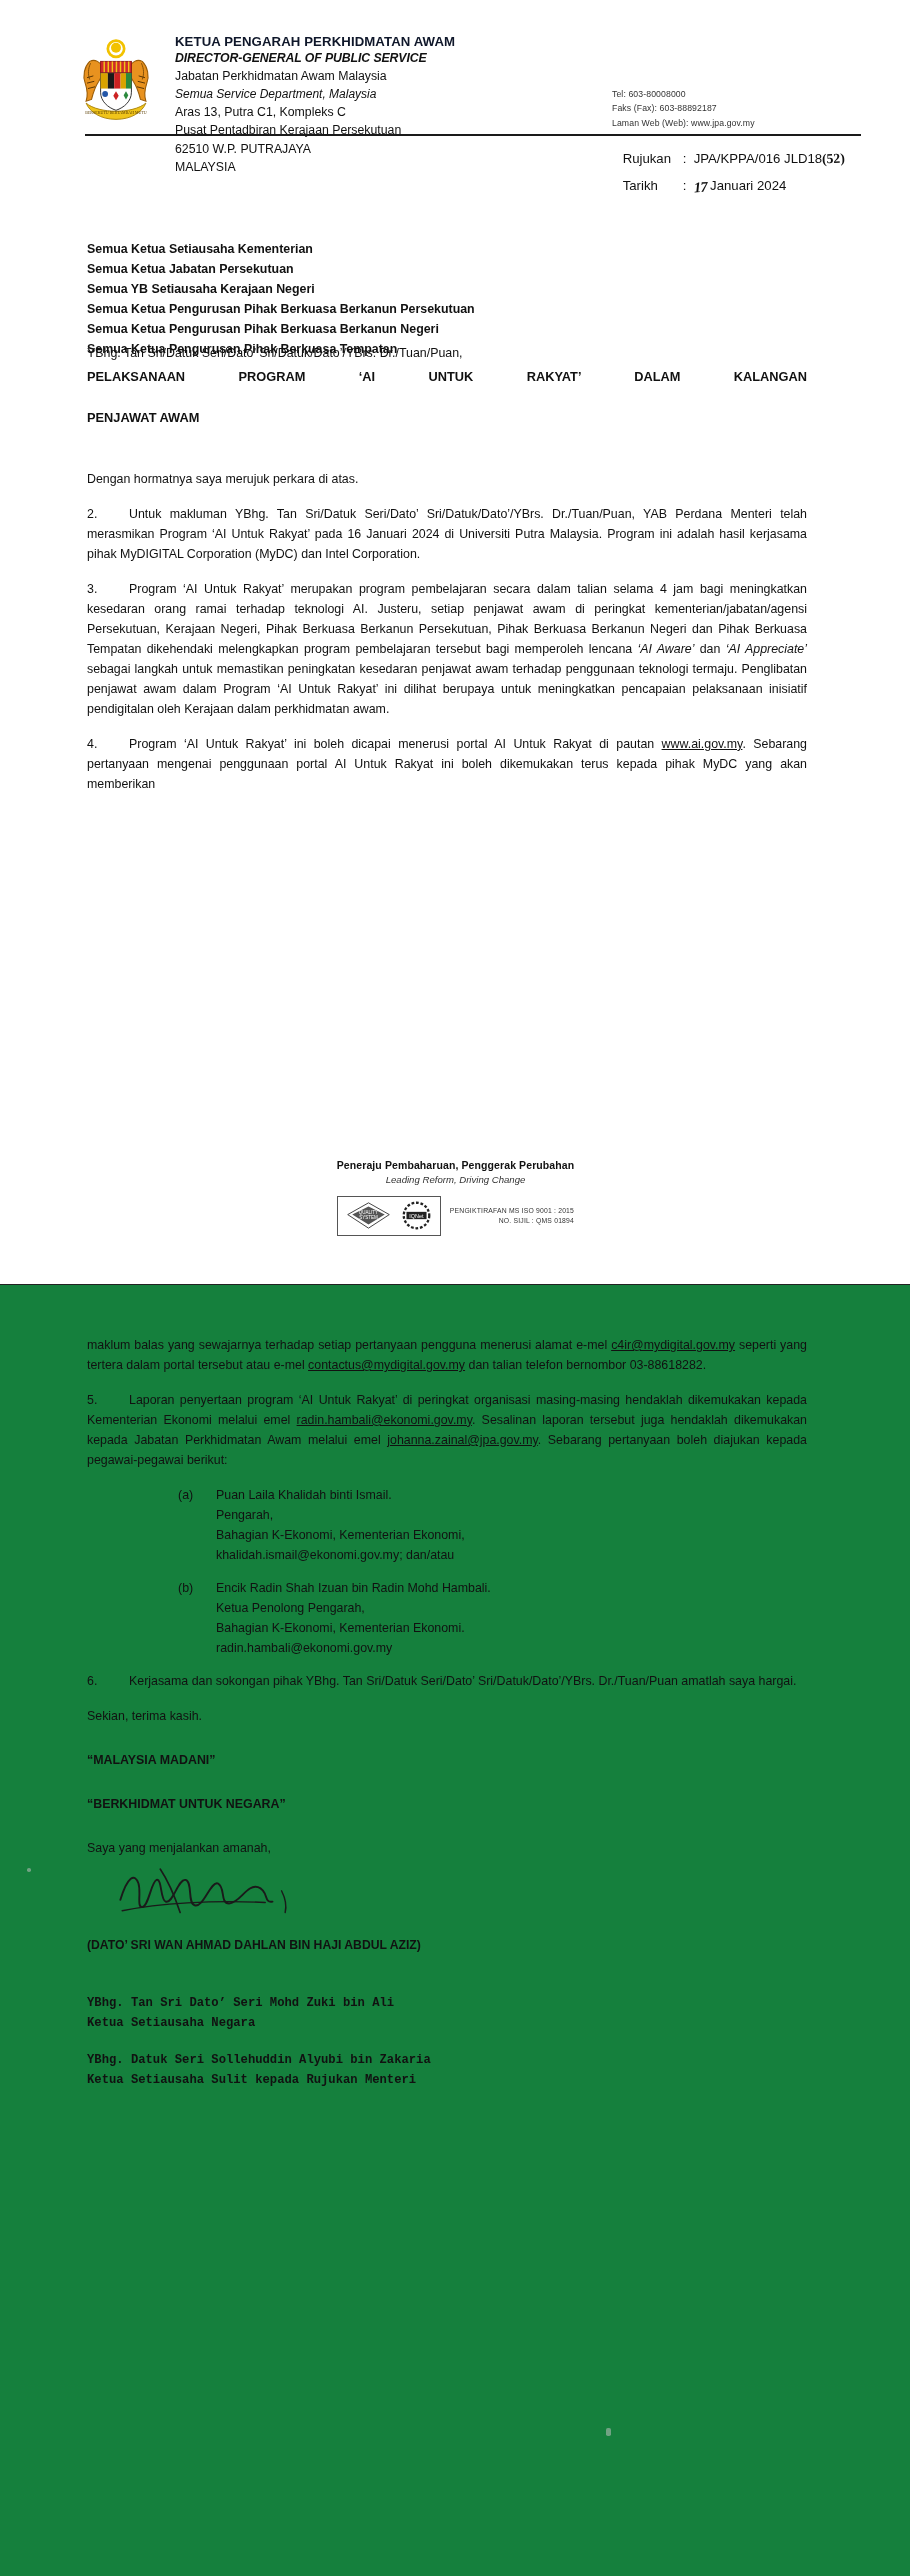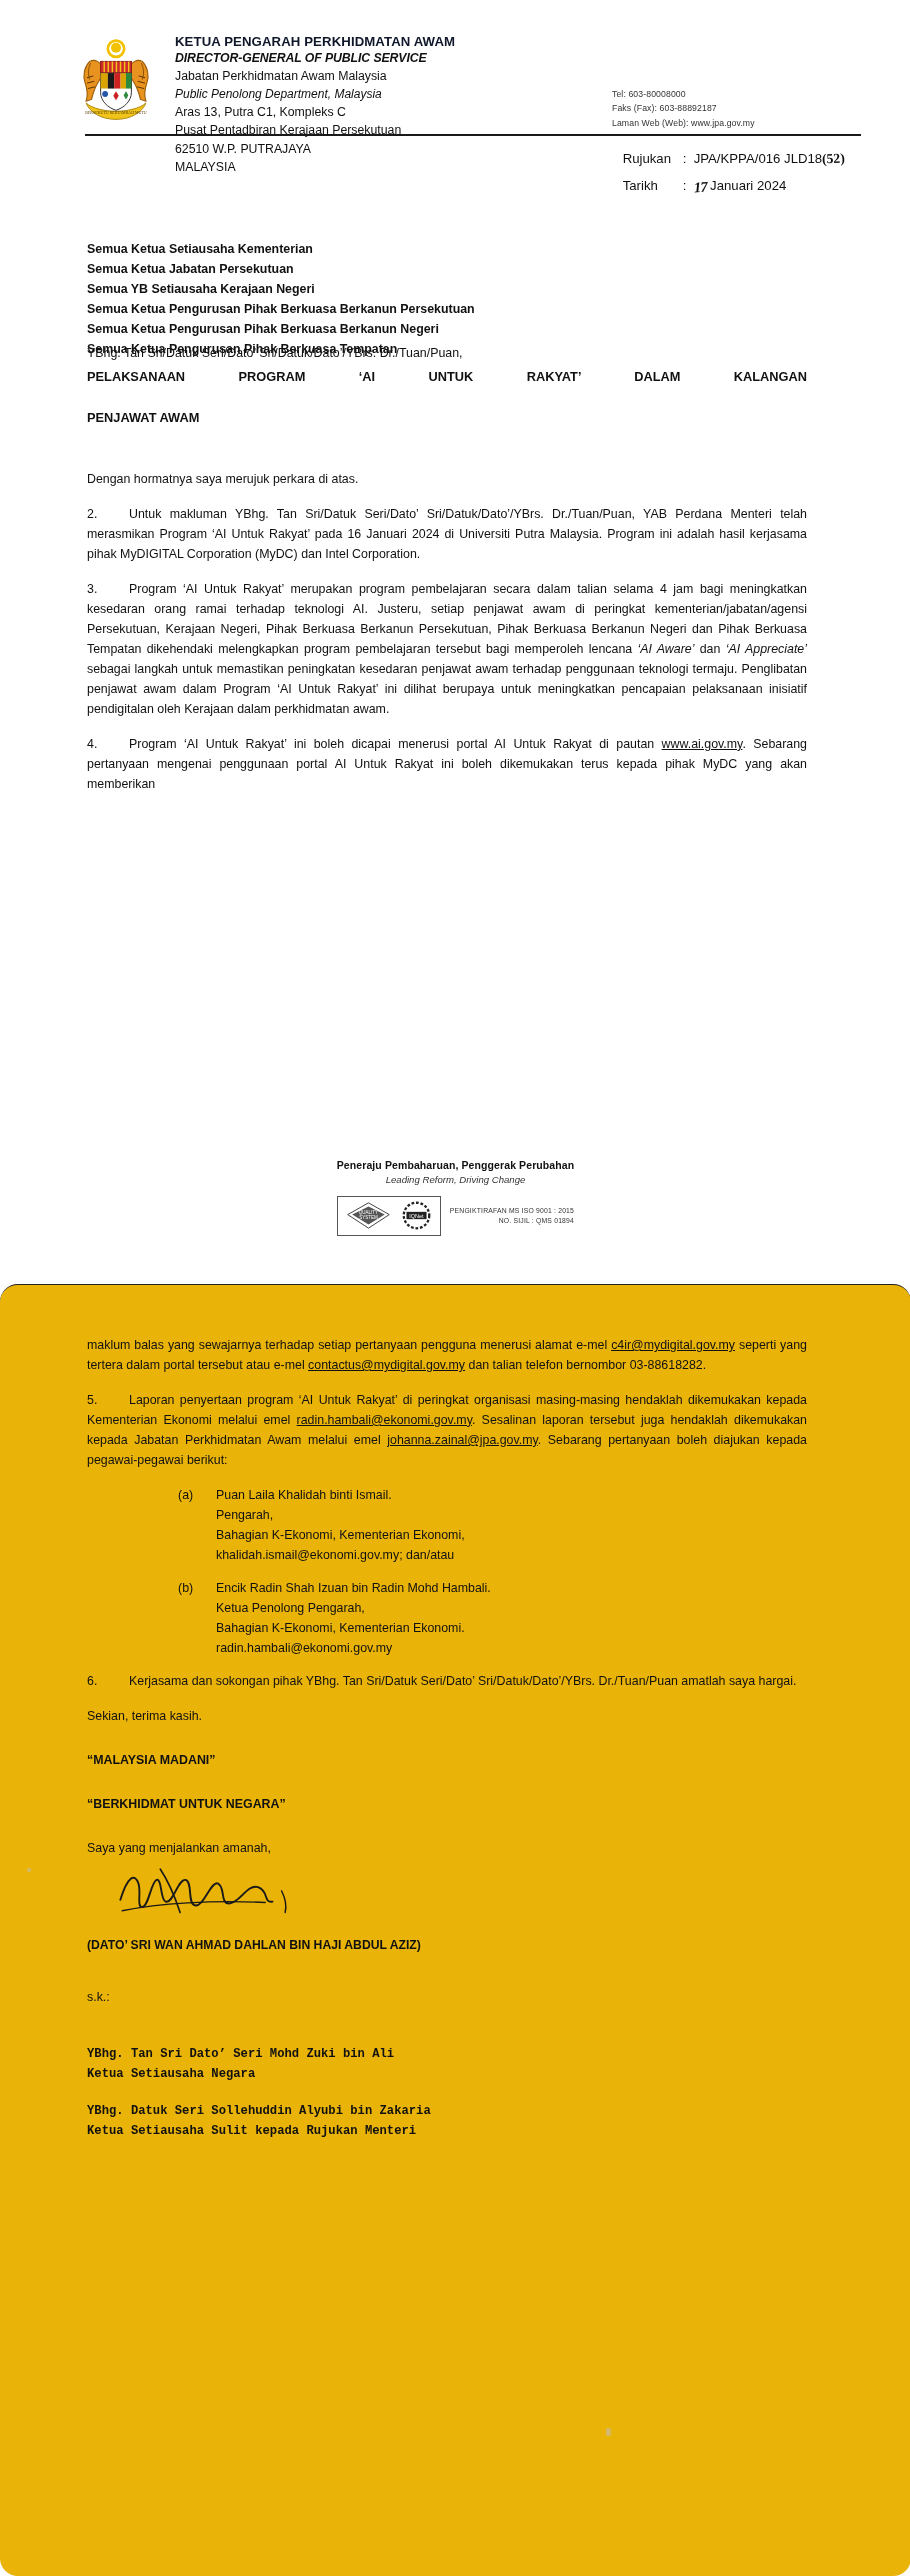--- a/index.html
+++ b/index.html
@@ -22,24 +22,23 @@
     width:911px;
     height:1284px;
     background:#ffffff;
     padding:0;
     overflow:hidden;
   }
   .sheet2 {
     position:relative;
     width:911px;
     height:1292px;
-    background:#eab308;
+    background:#15803d;
     border-top:1.8px solid #222;
     overflow:hidden;
-    border-radius:18px;
   }
 
   
   .letterhead {
     position:absolute;
     left:0; top:0; right:0;
     padding:27px 50px 0 50px;
     display:flex;
     align-items:flex-start;
   }
@@ -327,21 +326,21 @@
 
           <path d="M10 74 C24 86 62 86 76 74 C72 84 60 92 43 92 C26 92 14 84 10 74 Z" fill="#f0c419" stroke="#a8810a" stroke-width="1"></path>
           <text x="43" y="86" font-size="4.4" text-anchor="middle" fill="#5a3d02" font-family="Liberation Serif, serif">BERSEKUTU BERTAMBAH MUTU</text>
         </svg>
       </div>
 
       <div class="lh-text">
         <div class="lh-line1">KETUA PENGARAH PERKHIDMATAN AWAM</div>
         <div class="lh-line2">DIRECTOR-GENERAL OF PUBLIC SERVICE</div>
         <div class="lh-line3">Jabatan Perkhidmatan Awam Malaysia</div>
-        <div class="lh-line4">Public Penolong Department, Malaysia</div>
+        <div class="lh-line4">Semua Service Department, Malaysia</div>
         <div class="lh-addr">Aras 13, Putra C1, Kompleks C</div>
         <div class="lh-addr">Pusat Pentadbiran Kerajaan Persekutuan</div>
         <div class="lh-addr">62510 W.P. PUTRAJAYA</div>
         <div class="lh-addr">MALAYSIA</div>
       </div>
     </div>
 
     <div class="lh-contact">
       <div>Tel: 603-80008000</div>
       <div>Faks (Fax): 603-88892187</div>
@@ -475,21 +474,20 @@
         <svg width="310" height="67" viewBox="0 0 340 74">
           <path d="M18 44 C26 18 34 14 38 26 C41 36 36 52 42 52 C49 52 52 24 58 22 C64 20 62 44 68 46 C76 49 82 20 90 22 C98 24 92 48 100 50 C110 53 118 22 126 26 C134 30 128 48 138 48 C150 48 158 26 170 30 C182 34 176 48 186 46" fill="none" stroke="#1a1a1a" stroke-width="2.1" stroke-linecap="round"></path>
           <path d="M62 10 C70 22 78 40 84 58" fill="none" stroke="#1a1a1a" stroke-width="1.8" stroke-linecap="round"></path>
           <path d="M20 56 C60 48 120 44 178 47" fill="none" stroke="#1a1a1a" stroke-width="1.6" stroke-linecap="round"></path>
           <path d="M196 34 C200 42 202 50 200 58" fill="none" stroke="#1a1a1a" stroke-width="1.6" stroke-linecap="round"></path>
         </svg>
       </div>
 
       <div class="signer">(DATO’ SRI WAN AHMAD DAHLAN BIN HAJI ABDUL AZIZ)</div>
 
-      <div class="sk">s.k.:</div>
 
       <div class="cclist">
         <div class="ccgroup">
           <div>YBhg. Tan Sri Dato’ Seri Mohd Zuki bin Ali</div>
           <div>Ketua Setiausaha Negara</div>
         </div>
         <div class="ccgroup">
           <div>YBhg. Datuk Seri Sollehuddin Alyubi bin Zakaria</div>
           <div>Ketua Setiausaha Sulit kepada Rujukan Menteri</div>
         </div>

